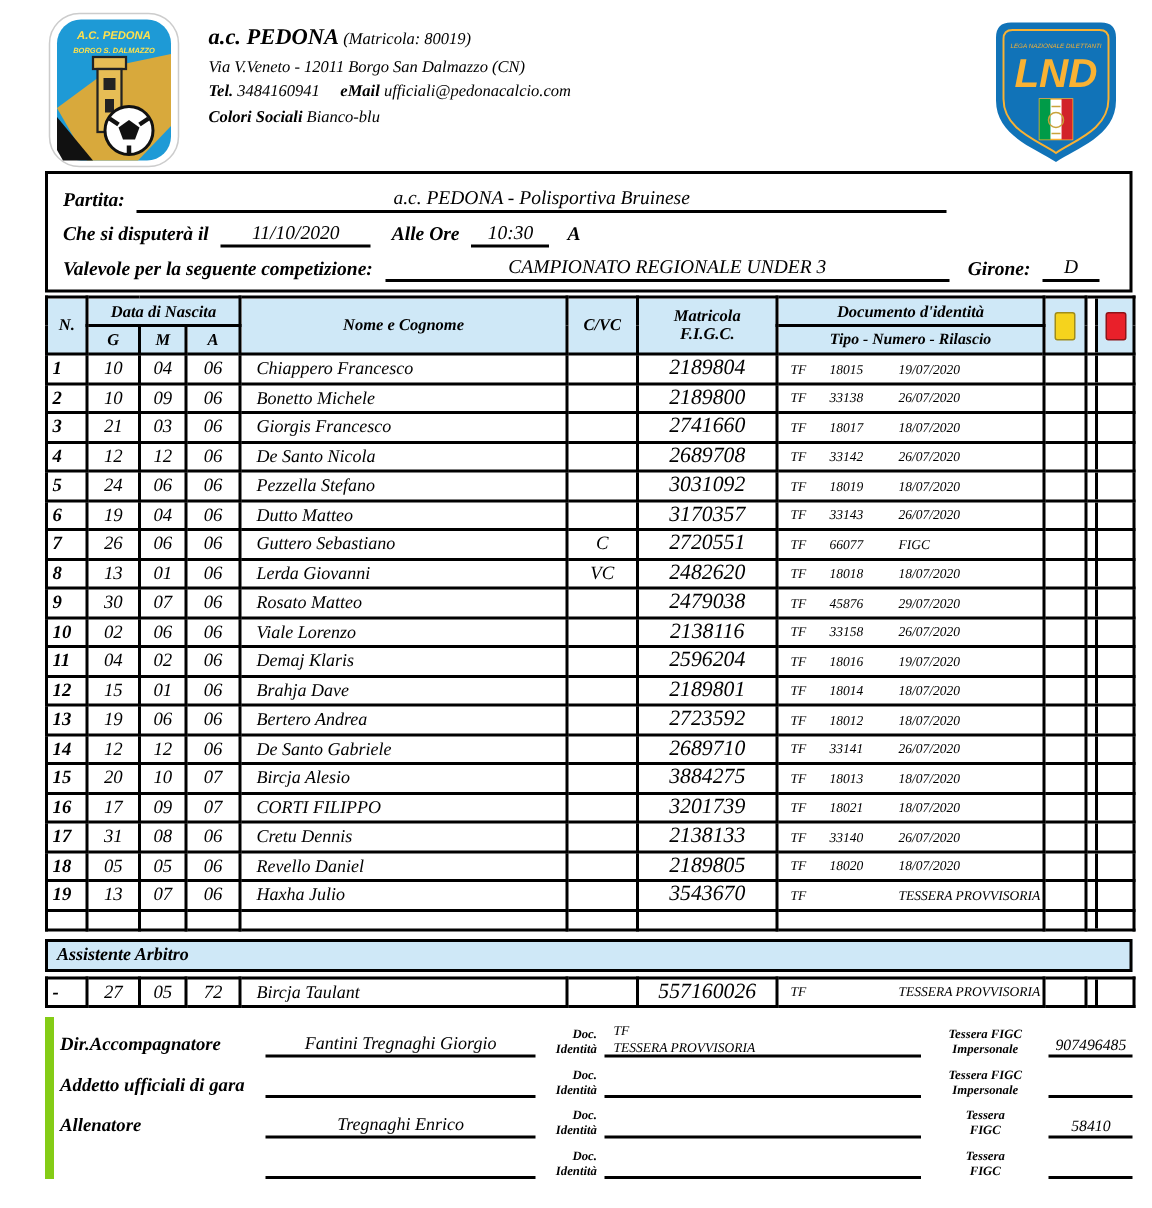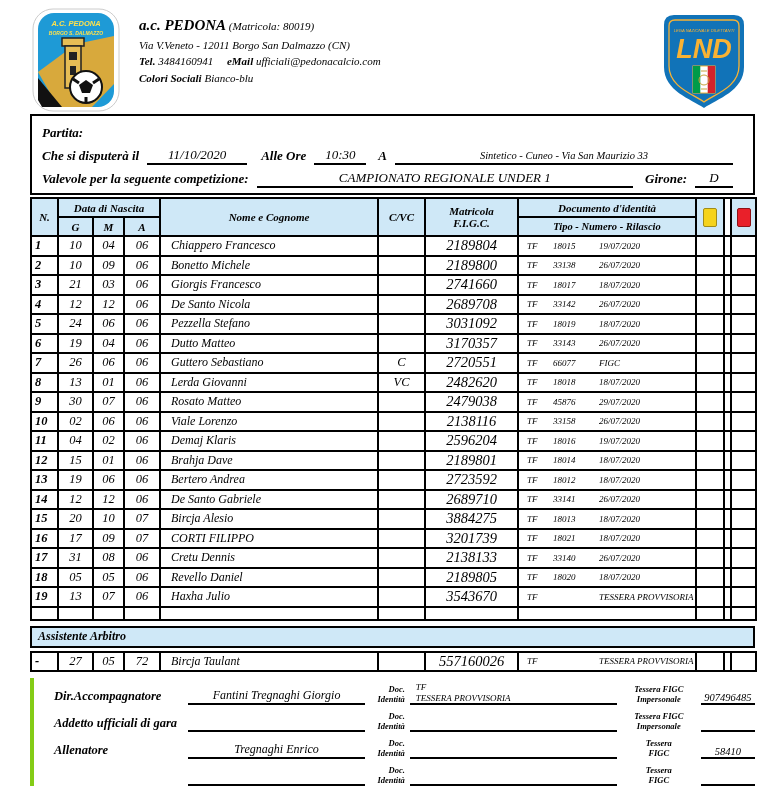--- a/index.html
+++ b/index.html
@@ -53,21 +53,21 @@
 
   
   .assistant-band {
     margin-top:5px; width:725px; border:2px solid #000;
     background:var(--hdr-blue,#cfe8f7); font-weight:bold; font-size:12px;
     padding:1px 0 2px 6px;
   }
   table.assistant { margin-top:3px; }
 
   
-  .officials { margin-top:6px; border-left:4px solid #84cc16; padding-left:20px; }
+  .officials { margin-top:6px; border-left:6px solid #84cc16; padding-left:4px; }
   .off-row { display:flex; align-items:flex-end; height:27px; white-space:nowrap; }
   .off-role { width:138px; font-weight:bold; font-size:12.5px; padding-bottom:1px; }
   .off-name { width:182px; border-bottom:2px solid #000; text-align:center; font-size:12px; }
   .off-doc-label { width:46px; font-weight:bold; font-size:8.5px; line-height:1.1; text-align:right; padding-right:5px; padding-bottom:1px; }
   .off-doc-value { width:213px; border-bottom:2px solid #000; font-size:9px; line-height:1.15; padding-left:6px; }
   .off-tess-label { width:86px; font-weight:bold; font-size:8.5px; line-height:1.1; text-align:center; padding-bottom:1px; }
   .off-tess-value { width:56px; border-bottom:2px solid #000; text-align:center; font-size:10.5px; }
 </style>
 </head>
 <body>
@@ -119,32 +119,32 @@
       <rect x="35" y="56" width="7.3" height="27" fill="#009b48"></rect>
       <rect x="49.7" y="56" width="7.3" height="27" fill="#d2232a"></rect>
       <circle cx="46" cy="70" r="5" fill="none" stroke="#c9a33a" stroke-width="1"></circle>
       <path d="M43 61 h6 M43 79 h6" stroke="#c9a33a" stroke-width="1"></path>
     </svg>
   </div>
 
   <div class="match-box">
     <div class="m-row">
       <span class="m-label">Partita:</span>
+      <span class="m-field f-match">a.c. PEDONA - Polisportiva Bruinese</span>
     </div>
     <div class="m-row">
       <span class="m-label">Che si disputerà il</span>
       <span class="m-field f-date">11/10/2020</span>
       <span class="m-label" style="padding-left:14px;">Alle Ore</span>
       <span class="m-field f-time">10:30</span>
       <span class="m-label" style="padding-left:12px;">A</span>
-      <span class="m-field f-venue">Sintetico - Cuneo - Via San Maurizio 33</span>
     </div>
     <div class="m-row">
       <span class="m-label">Valevole per la seguente competizione:</span>
-      <span class="m-field f-comp">CAMPIONATO REGIONALE UNDER 1</span>
+      <span class="m-field f-comp">CAMPIONATO REGIONALE UNDER 3</span>
       <span class="m-label" style="padding-left:6px;">Girone:</span>
       <span class="m-field f-girone">D</span>
     </div>
   </div>
 
   <table class="roster">
     <colgroup>
       <col style="width:27px">
         <col style="width:35px">
         <col style="width:31px">

